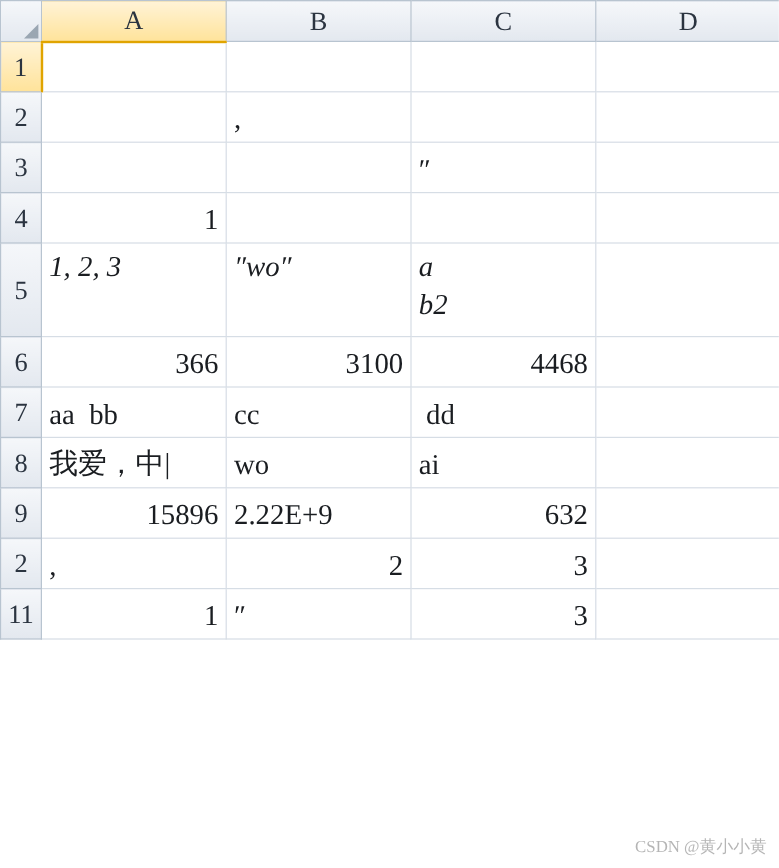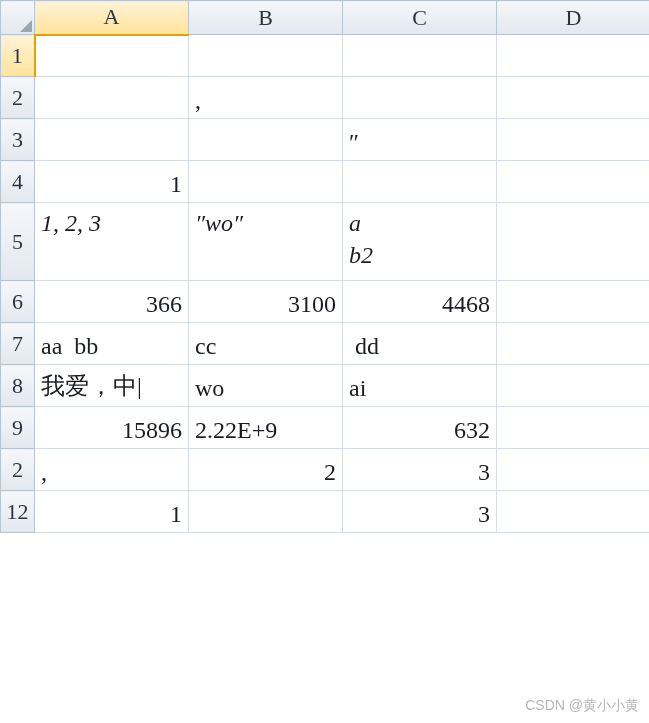--- a/index.html
+++ b/index.html
@@ -71,21 +71,21 @@
     td.cell.num  { text-align: right; }
     td.cell.tall { height: 78px; vertical-align: top; line-height: 1.35; font-style: italic; }
     .colA { width: 154px; }
     .colB { width: 154px; }
     .colC { width: 154px; }
     .colD { width: 154px; }
     .watermark {
       position: absolute;
       right: 10px;
       bottom: 8px;
-      font-family: Liberation Sans, sans-serif;
+      font-family: Liberation Serif, serif;
       font-size: 14px;
       color: rgba(120,120,120,0.55);
     }
   </style>
 </head>
 <body>
 
 <table class="sheet">
   <colgroup>
     <col style="width:34px">
@@ -171,22 +171,22 @@
         <td class="cell text"></td>
       </tr>
       <tr>
         <th class="row-header">2</th>
         <td class="cell text">,</td>
         <td class="cell num">2</td>
         <td class="cell num">3</td>
         <td class="cell text"></td>
       </tr>
       <tr>
-        <th class="row-header">12</th>
+        <th class="row-header">11</th>
         <td class="cell num">1</td>
-        <td class="cell text"></td>
+        <td class="cell text">″</td>
         <td class="cell num">3</td>
         <td class="cell text"></td>
       </tr>
     </tbody>
 </table>
 
 <div class="watermark">CSDN @黄小小黄</div>
 
 </body></html>

